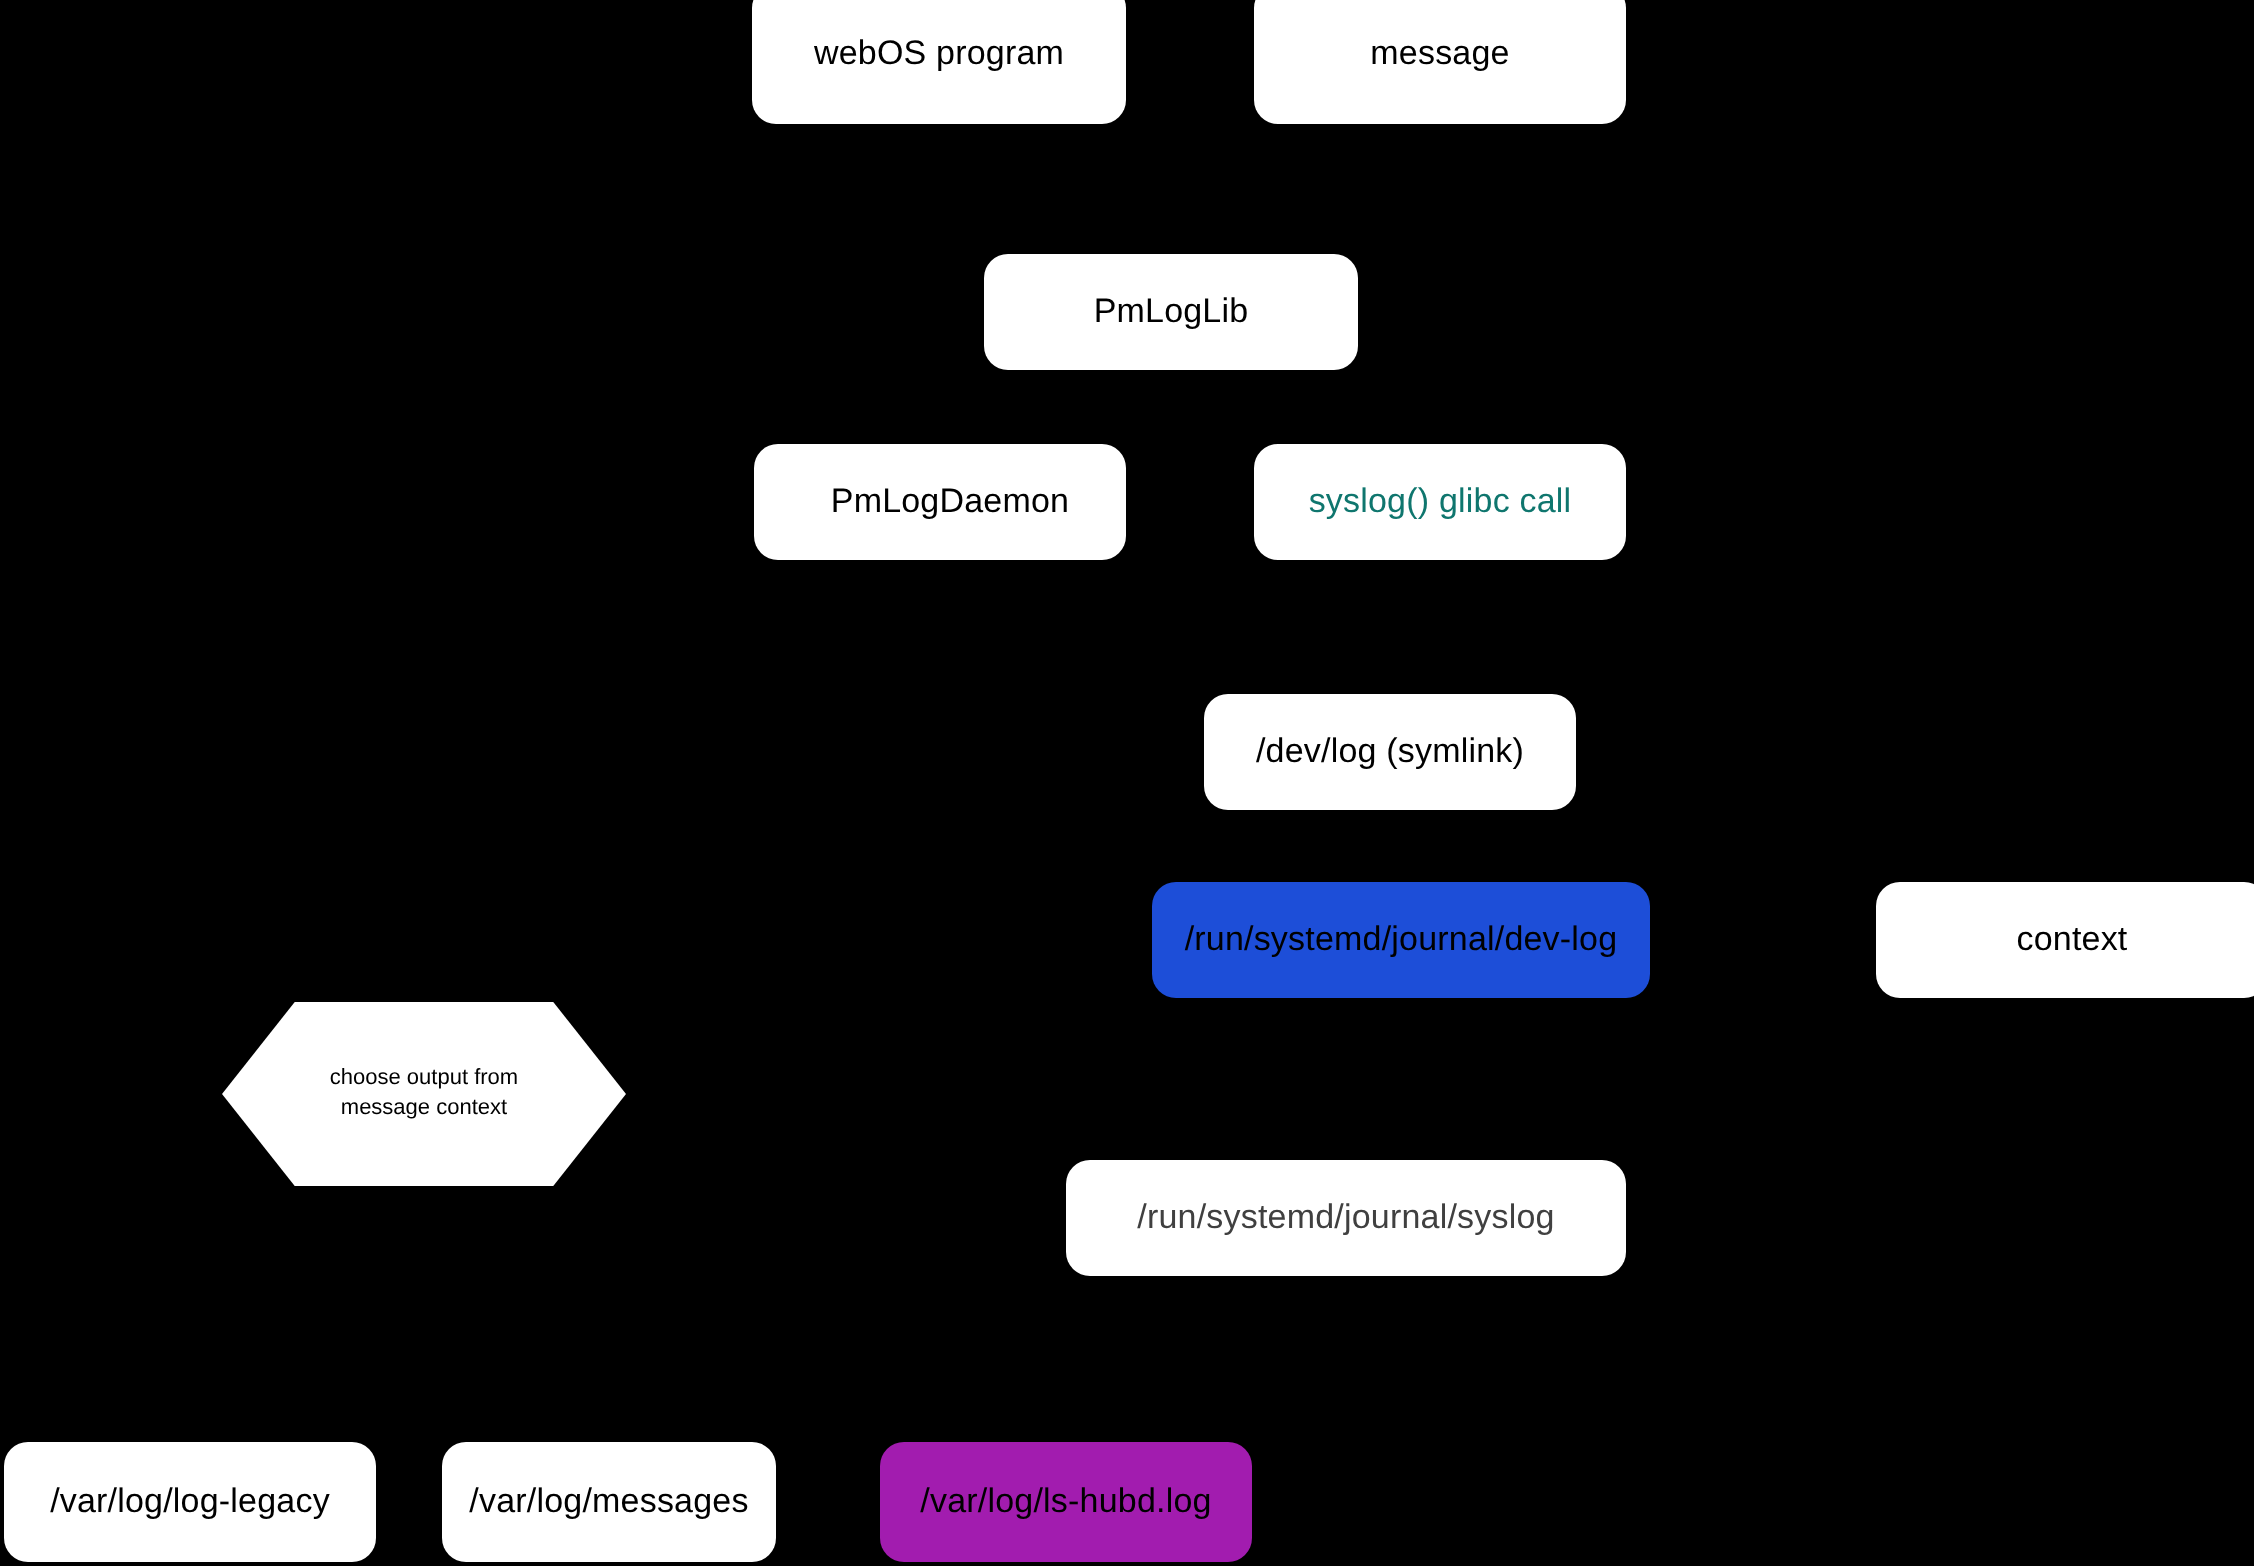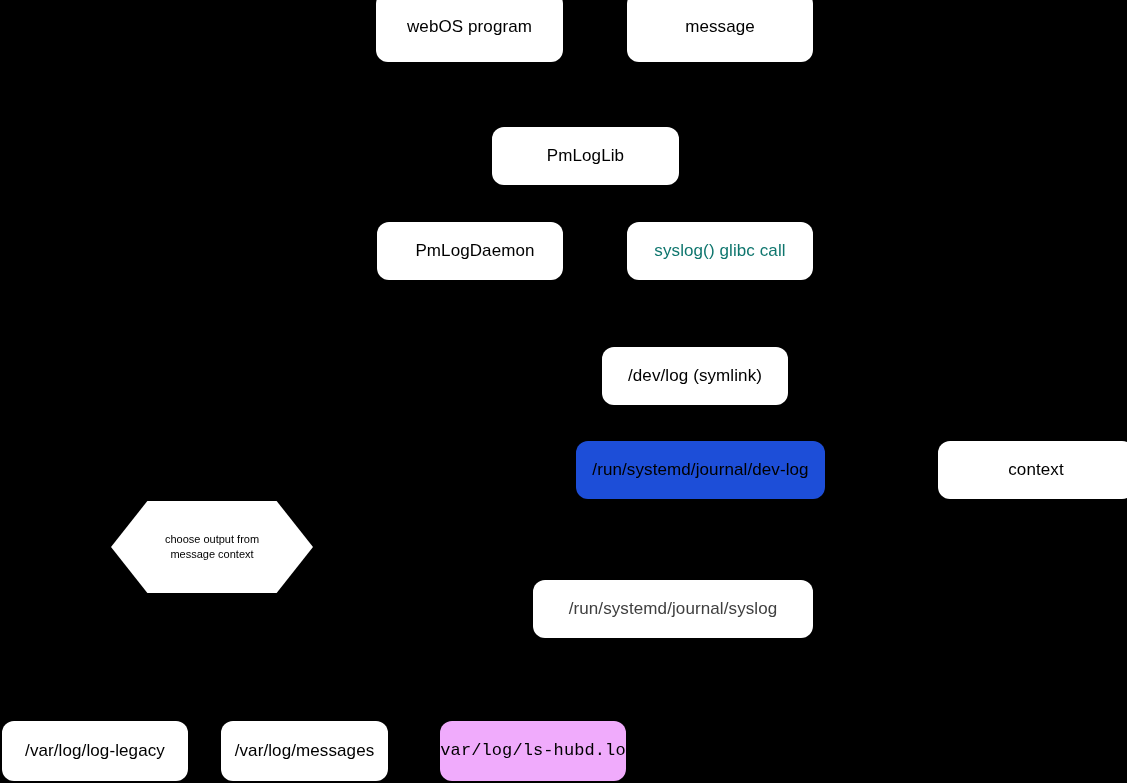--- a/index.html
+++ b/index.html
@@ -85,16 +85,16 @@
     </div>
     <div class="hexagon" style="left: 111px; top: 501px; width: 202px; height: 92px; background: rgb(255, 255, 255); color: rgb(0, 0, 0);">
       <span class="hex-label">choose output from<br>message context</span>
     </div>
     <div class="node" style="left: 2px; top: 721px; width: 186px; height: 60px; background: rgb(255, 255, 255); color: rgb(0, 0, 0);">
       <span class="node-label">/var/log/log-legacy</span>
     </div>
     <div class="node" style="left: 221px; top: 721px; width: 167px; height: 60px; background: rgb(255, 255, 255); color: rgb(0, 0, 0);">
       <span class="node-label">/var/log/messages</span>
     </div>
-    <div class="node" style="left: 440px; top: 721px; width: 186px; height: 60px; background: #f0abfc; color: rgb(0, 0, 0); font-family: Liberation Mono, monospace;">
+    <div class="node" style="left: 440px; top: 721px; width: 186px; height: 60px; background: #a21caf; color: rgb(0, 0, 0);">
       <span class="node-label">/var/log/ls-hubd.log</span>
     </div>
   </div>
 
 </body></html>

